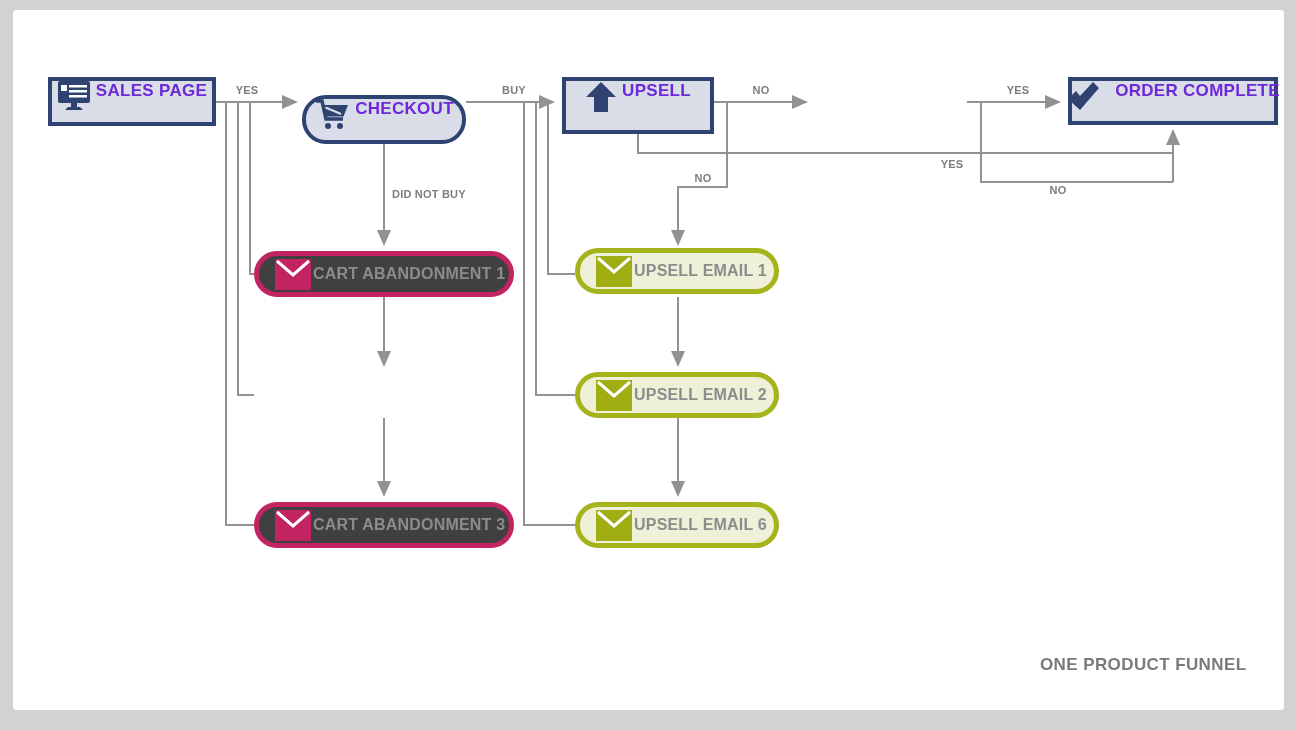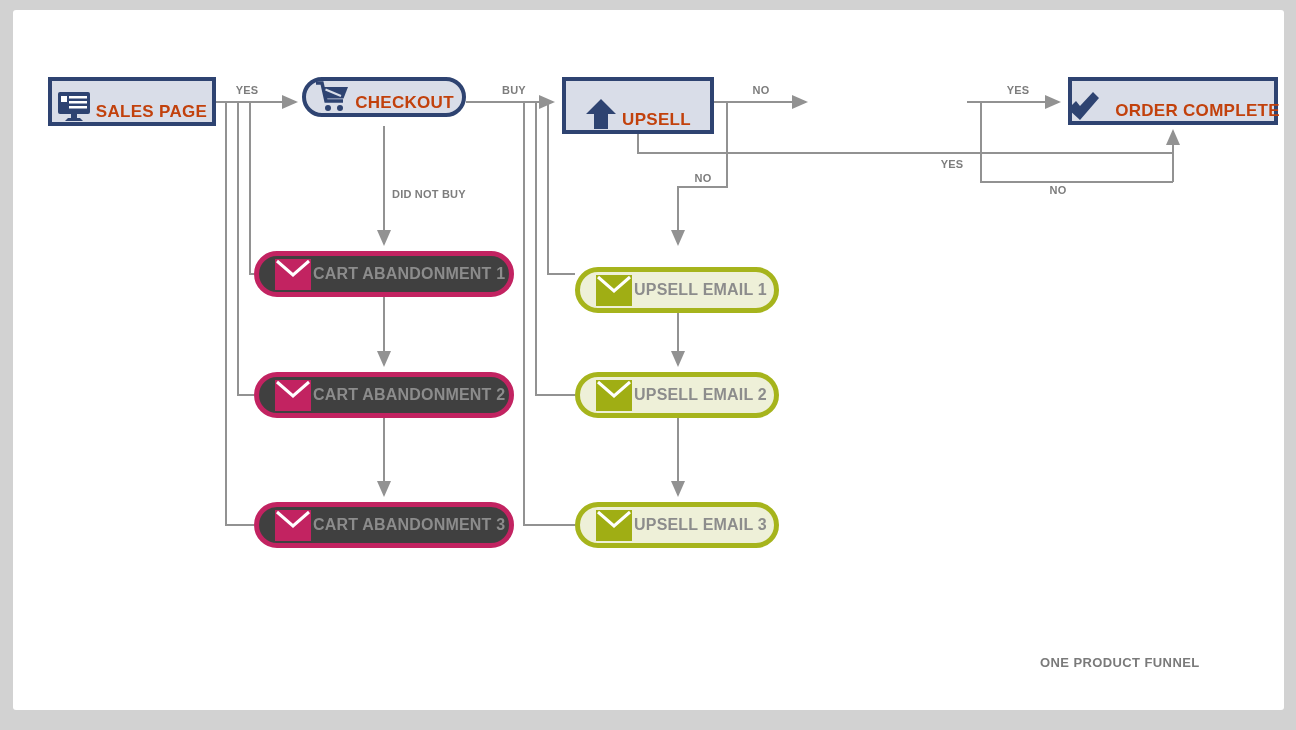--- a/index.html
+++ b/index.html
@@ -10,22 +10,22 @@
   }
   .stage{position:absolute;left:0;top:0;width:1296px;height:730px;}
   .canvas{
     position:absolute;left:13px;top:10px;width:1271px;height:700px;
     background:#ffffff;border-radius:3px;
   }
   .lines{position:absolute;left:0;top:0;width:1296px;height:730px;z-index:2;}
   .node{
     position:absolute;z-index:3;box-sizing:border-box;
     border:4px solid #2e4371;background:#d9dde8;
-    display:flex;align-items:flex-end;justify-content:center;gap:5px;
-    color:#c2410c;font-weight:bold;font-size:17px;letter-spacing:.3px;
+    display:flex;align-items:flex-start;justify-content:center;gap:5px;
+    color:#6d28d9;font-weight:bold;font-size:17px;letter-spacing:.3px;
     white-space:nowrap;
   }
   .node svg{flex:0 0 auto;display:block;}
   .pill{
     position:absolute;z-index:3;box-sizing:border-box;height:46px;
     border-radius:999px;display:flex;align-items:center;
     padding-left:16px;gap:2px;
     color:#8c8c8c;font-weight:bold;font-size:16px;letter-spacing:.2px;
     white-space:nowrap;
   }
@@ -33,21 +33,21 @@
   .pill.green{border:5px solid #a6b41c;background:#eef0d8;}
   .pill svg{flex:0 0 auto;display:block;}
   .edge-label{
     position:absolute;z-index:4;color:#7d7d7d;font-weight:bold;
     font-size:11px;letter-spacing:.2px;white-space:nowrap;
     transform:translate(-50%,-50%);
   }
   .edge-label.left-align{transform:translate(0,-50%);}
   .title{
     position:absolute;z-index:4;left:1040px;top:655px;width:200px;
-    color:#7a7a7a;font-weight:bold;font-size:13px;letter-spacing:.4px;
+    color:#7a7a7a;font-weight:bold;font-size:17px;letter-spacing:.4px;
     white-space:nowrap;
   }
 </style>
 </head>
 <body>
 
 <div class="stage">
 
   <div class="canvas"></div>
 
@@ -102,21 +102,21 @@
       <rect x="4" y="4" width="6" height="6" fill="#ffffff"></rect>
       <rect x="12" y="4" width="18" height="2.5" fill="#ffffff"></rect>
       <rect x="12" y="9" width="18" height="2.5" fill="#ffffff"></rect>
       <rect x="12" y="14" width="18" height="2.5" fill="#ffffff"></rect>
       <rect x="14" y="22" width="6" height="4" fill="#2e4371"></rect>
       <path d="M8 29 L26 29 L23 26 L11 26 Z" fill="#2e4371"></path>
     </svg>
     <span>SALES PAGE</span>
   </div>
 
-  <div class="node" style="left:302px;top:77px;width:164px;height:40px;border-radius:24px;">
+  <div class="node" style="left:302px;top:95px;width:164px;height:49px;border-radius:24px;">
     <svg width="36" height="32" viewBox="0 0 36 32">
       <path d="M2 2 H8 L12 20 H29" stroke="#2e4371" stroke-width="3.5" fill="none"></path>
       <path d="M9 6 H34 L29.5 17.5 H11.5 Z" fill="#2e4371"></path>
       <path d="M11.5 8.5 L27 15" stroke="#d9dde8" stroke-width="2" fill="none"></path>
       <circle cx="14" cy="27" r="3" fill="#2e4371"></circle>
       <circle cx="26" cy="27" r="3" fill="#2e4371"></circle>
     </svg>
     <span>CHECKOUT</span>
   </div>
 
@@ -135,52 +135,45 @@
     <span>ORDER COMPLETE</span>
   </div>
 
   <div class="pill pink" style="left:254px;top:251px;width:260px;">
     <svg width="36" height="31" viewBox="0 0 36 31">
       <rect x="0" y="0" width="36" height="31" fill="#c22361"></rect>
       <path d="M2 2 L18 16 L34 2" stroke="#ffffff" stroke-width="3" fill="none"></path>
     </svg>
     <span>CART ABANDONMENT 1</span>
   </div>
-  <div class="pill pink" style="left:254px;top:372px;width:260px;">
-    <svg width="36" height="31" viewBox="0 0 36 31">
-      <rect x="0" y="0" width="36" height="31" fill="#c22361"></rect>
-      <path d="M2 2 L18 16 L34 2" stroke="#ffffff" stroke-width="3" fill="none"></path>
-    </svg>
-    <span>CART ABANDONMENT 2</span>
-  </div>
   <div class="pill pink" style="left:254px;top:502px;width:260px;">
     <svg width="36" height="31" viewBox="0 0 36 31">
       <rect x="0" y="0" width="36" height="31" fill="#c22361"></rect>
       <path d="M2 2 L18 16 L34 2" stroke="#ffffff" stroke-width="3" fill="none"></path>
     </svg>
     <span>CART ABANDONMENT 3</span>
   </div>
 
-  <div class="pill green" style="left:575px;top:267px;width:204px;">
+  <div class="pill green" style="left:575px;top:248px;width:204px;">
     <svg width="36" height="31" viewBox="0 0 36 31">
       <rect x="0" y="0" width="36" height="31" fill="#a0ae14"></rect>
       <path d="M2 2 L18 16 L34 2" stroke="#ffffff" stroke-width="3" fill="none"></path>
     </svg>
     <span>UPSELL EMAIL 1</span>
   </div>
   <div class="pill green" style="left:575px;top:372px;width:204px;">
     <svg width="36" height="31" viewBox="0 0 36 31">
       <rect x="0" y="0" width="36" height="31" fill="#a0ae14"></rect>
       <path d="M2 2 L18 16 L34 2" stroke="#ffffff" stroke-width="3" fill="none"></path>
     </svg>
     <span>UPSELL EMAIL 2</span>
   </div>
   <div class="pill green" style="left:575px;top:502px;width:204px;">
     <svg width="36" height="31" viewBox="0 0 36 31">
       <rect x="0" y="0" width="36" height="31" fill="#a0ae14"></rect>
       <path d="M2 2 L18 16 L34 2" stroke="#ffffff" stroke-width="3" fill="none"></path>
     </svg>
-    <span>UPSELL EMAIL 3</span>
+    <span>UPSELL EMAIL 6</span>
   </div>
 
   <div class="title">ONE PRODUCT FUNNEL</div>
 
 </div>
 
 </body></html>

